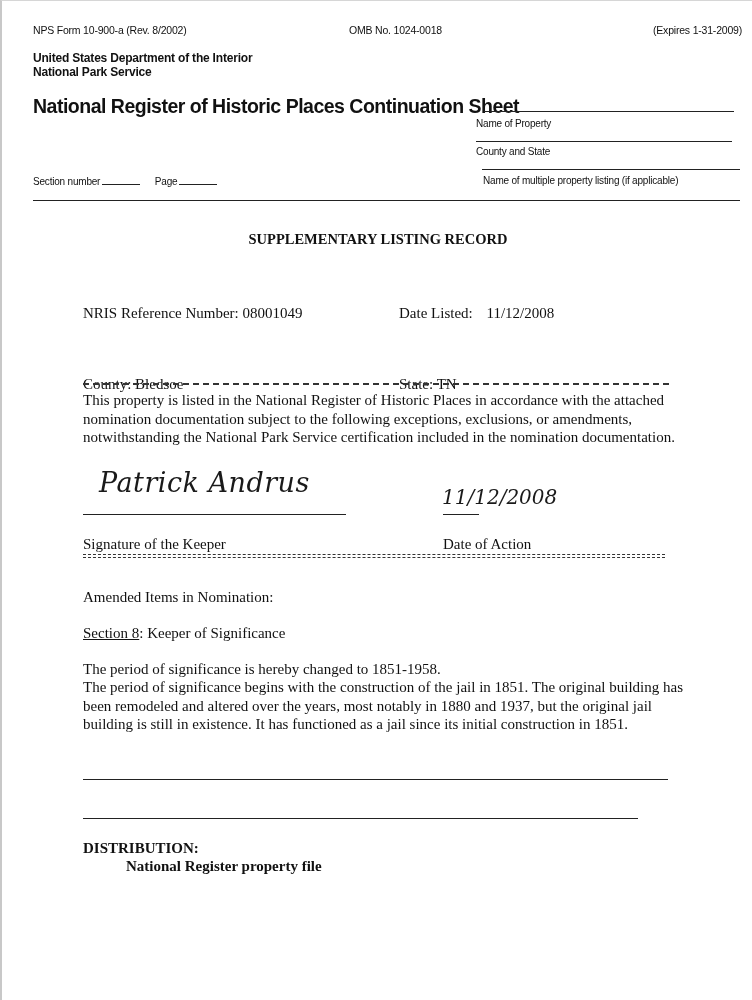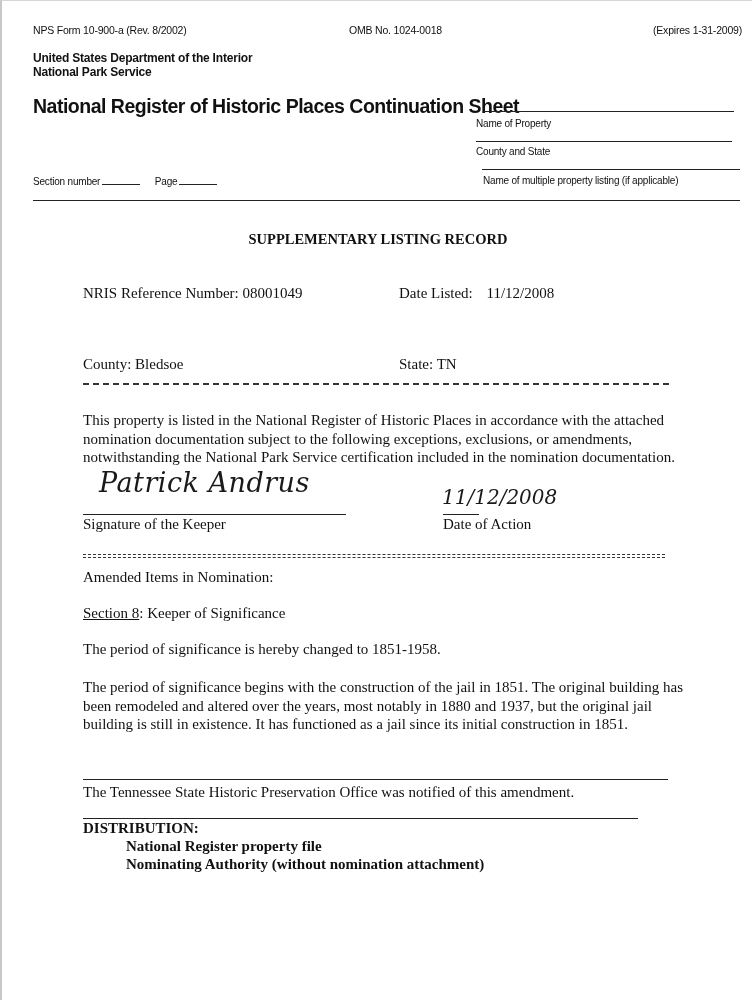--- a/index.html
+++ b/index.html
@@ -8,21 +8,21 @@
   .page { position:absolute; left:0; top:0; width:752px; height:1000px; border-left:2px solid #c8c8c8; border-top:1px solid #d6d6d6; }
   .sans { font-family:"Liberation Sans", sans-serif; }
   .serif { font-family:"Liberation Serif", serif; }
   .abs { position:absolute; white-space:nowrap; }
   .hdr-small { font-size:10.5px; letter-spacing:-0.2px; }
   .hdr-bold { font-size:12px; font-weight:bold; letter-spacing:-0.2px; }
   .title { font-size:19.5px; font-weight:bold; letter-spacing:-0.5px; }
   .rule { position:absolute; height:1px; background:#222; }
   .lbl { font-size:10px; letter-spacing:-0.2px; }
   .blank { display:inline-block; width:38px; border-bottom:1px solid #222; height:9px; vertical-align:baseline; margin:0 4px 0 2px; }
-  .body { font-size:15px; }
+  .body { font-size:15px;margin-top:20px; }
   .bold { font-weight:bold; }
   .dash-line { position:absolute; left:81px; width:586px; height:2px; border-top:2px dashed #333; }
   .dbl-line { position:absolute; left:81px; width:582px; height:4px; border-top:1px dashed #333; border-bottom:1px dashed #333; }
   .para { position:absolute; left:81px; width:600px; font-size:15px; line-height:18.5px; white-space:normal; }
   .u { text-decoration:underline; }
   .sig { font-family:"DejaVu Serif", serif; font-style:italic; }
 </style>
 </head>
 <body>
 
@@ -69,21 +69,21 @@
     <span>County:</span>
     <span>Bledsoe</span>
   </div>
   <div class="abs serif body" style="left:397px; top:355px;">
     <span>State:</span>
     <span>TN</span>
   </div>
 
   <div class="dash-line" style="top:382px;"></div>
 
-  <div class="para serif" style="top:410px;">This property is listed in the National Register of Historic Places in accordance with the attached nomination documentation subject to the following exceptions, exclusions, or amendments, notwithstanding the National Park Service certification included in the nomination documentation.</div>
+  <div class="para serif" style="top:390px;">This property is listed in the National Register of Historic Places in accordance with the attached nomination documentation subject to the following exceptions, exclusions, or amendments, notwithstanding the National Park Service certification included in the nomination documentation.</div>
 
   <div class="abs sig" style="left:97px; top:466px; font-size:27px; letter-spacing:0.5px; color:#1a1a1a;">Patrick Andrus</div>
   <div class="rule" style="left:81px; top:513px; width:263px;"></div>
   <div class="abs serif body" style="left:81px; top:515px;">Signature of the Keeper</div>
 
   <div class="abs sig" style="left:440px; top:484px; font-size:20px; color:#1a1a1a;">11/12/2008</div>
   <div class="rule" style="left:441px; top:513px; width:36px;"></div>
   <div class="abs serif body" style="left:441px; top:515px;">Date of Action</div>
 
   <div class="dbl-line" style="top:553px;"></div>
@@ -92,20 +92,18 @@
 
   <div class="abs serif body" style="left:81px; top:604px;">
     <span class="u">Section 8</span><span>: Keeper of Significance</span>
   </div>
 
   <div class="abs serif body" style="left:81px; top:640px;">The period of significance is hereby changed to 1851-1958.</div>
 
   <div class="para serif" style="top:677px; width:605px;">The period of significance begins with the construction of the jail in 1851.  The original building has been remodeled and altered over the years, most notably in 1880 and 1937, but the original jail building is still in existence.  It has functioned as a jail since its initial construction in 1851.</div>
 
   <div class="rule" style="left:81px; top:778px; width:585px;"></div>
-  <div class="abs serif body" style="left:81px; top:783px;">The Tennessee State Historic Preservation Office was notified of this amendment.</div>
 
   <div class="rule" style="left:81px; top:817px; width:555px;"></div>
   <div class="abs serif body bold" style="left:81px; top:819px;">DISTRIBUTION:</div>
   <div class="abs serif body bold" style="left:124px; top:837px;">National Register property file</div>
-  <div class="abs serif body bold" style="left:124px; top:855px;">Nominating Authority (without nomination attachment)</div>
 
 </div>
 
 </body></html>

